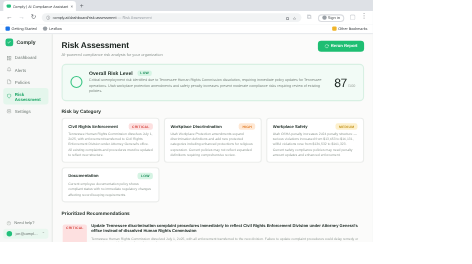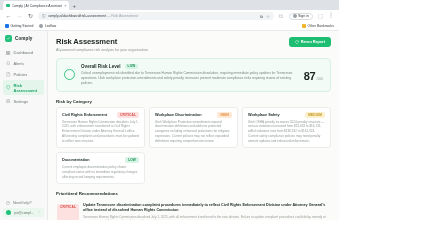--- a/index.html
+++ b/index.html
@@ -92,21 +92,21 @@
   .score-toprow { display: flex; align-items: center; gap: 4px; }
   .score-label { font-size: 4.6px; font-weight: bold; color: #1d2b24; }
   .badge { font-size: 3.1px; font-weight: bold; border-radius: 2px; padding: 0.8px 3px;
     text-transform: uppercase; letter-spacing: 0.2px; white-space: nowrap; }
   .badge.low { background: #d6f4e4; color: #168a56; }
   .badge.critical { background: #fde0e0; color: #d6453f; }
   .badge.high { background: #ffe8d4; color: #e07b26; }
   .badge.medium { background: #fdf0cc; color: #c09016; }
   .score-desc { font-size: 3.3px; color: #7c857f; line-height: 1.5; margin-top: 2px; }
   .score-right { text-align: right; flex: 0 0 auto; }
-  .score-num { font-size: 11px; font-weight: bold; color: #1b2420; letter-spacing: -0.3px; }
+  .score-num { font-size: 11px; font-weight: normal; color: #1b2420; letter-spacing: -0.3px; }
   .score-den { font-size: 3.4px; color: #98a09a; margin-left: 1px; }
 
   .section-title { font-size: 4.4px; font-weight: bold; color: #1f2a24; margin: 7px 0 3px 0; }
 
   .cat-grid { display: grid; grid-template-columns: repeat(3, 1fr); gap: 4px; }
   .cat-card { background: #ffffff; border: 0.5px solid #ebedeb; border-radius: 3px; padding: 4px 5px; min-height: 25px; }
   .cat-head { display: flex; align-items: center; gap: 3px; }
   .cat-name { font-size: 3.8px; font-weight: bold; color: #22302a; flex: 1; min-width: 0;
     white-space: nowrap; overflow: hidden; text-overflow: ellipsis; }
   .cat-desc { font-size: 3.1px; color: #929b95; line-height: 1.55; margin-top: 2px; }

